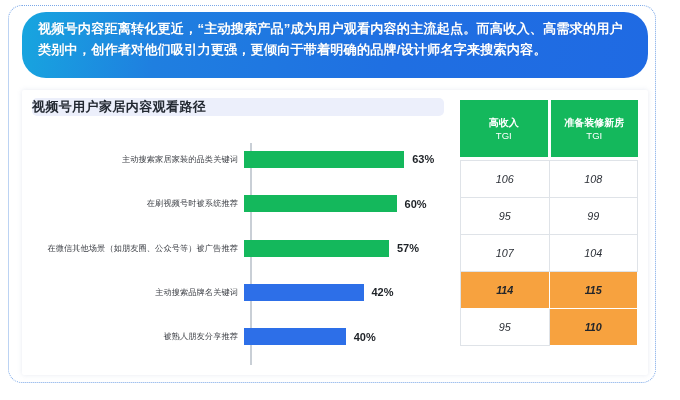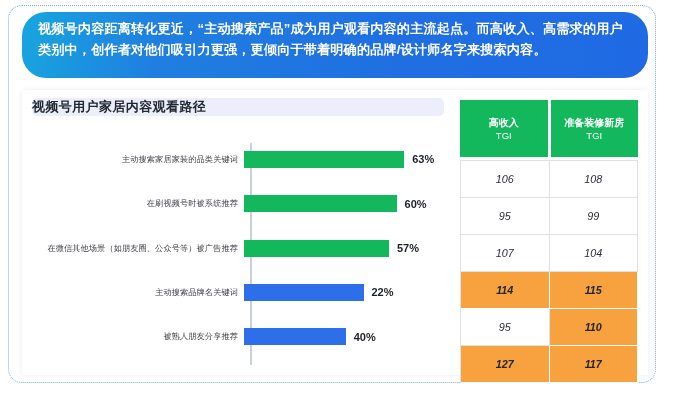--- a/index.html
+++ b/index.html
@@ -256,21 +256,21 @@
               <div class="bar-label">在微信其他场景（如朋友圈、公众号等）被广告推荐</div>
               <div class="bar-track">
                 <div class="bar" style="width: 144.943px; background: rgb(20, 184, 92);"></div>
                 <div class="bar-value">57%</div>
               </div>
             </div>
             <div class="bar-row">
               <div class="bar-label">主动搜索品牌名关键词</div>
               <div class="bar-track">
                 <div class="bar" style="width: 119.514px; background: rgb(45, 111, 232);"></div>
-                <div class="bar-value">22%</div>
+                <div class="bar-value">42%</div>
               </div>
             </div>
             <div class="bar-row">
               <div class="bar-label">被熟人朋友分享推荐</div>
               <div class="bar-track">
                 <div class="bar" style="width: 101.714px; background: rgb(45, 111, 232);"></div>
                 <div class="bar-value">40%</div>
               </div>
             </div>
           </div>
@@ -302,21 +302,17 @@
             <div class="tgi-cell">104</div>
           </div>
           <div class="tgi-row">
             <div class="tgi-cell hl">114</div>
             <div class="tgi-cell hl">115</div>
           </div>
           <div class="tgi-row">
             <div class="tgi-cell">95</div>
             <div class="tgi-cell hl">110</div>
           </div>
-          <div class="tgi-row">
-            <div class="tgi-cell hl">127</div>
-            <div class="tgi-cell hl">117</div>
-          </div>
         </div>
     </div>
 
   </div>
 </div>
 
 </body></html>

